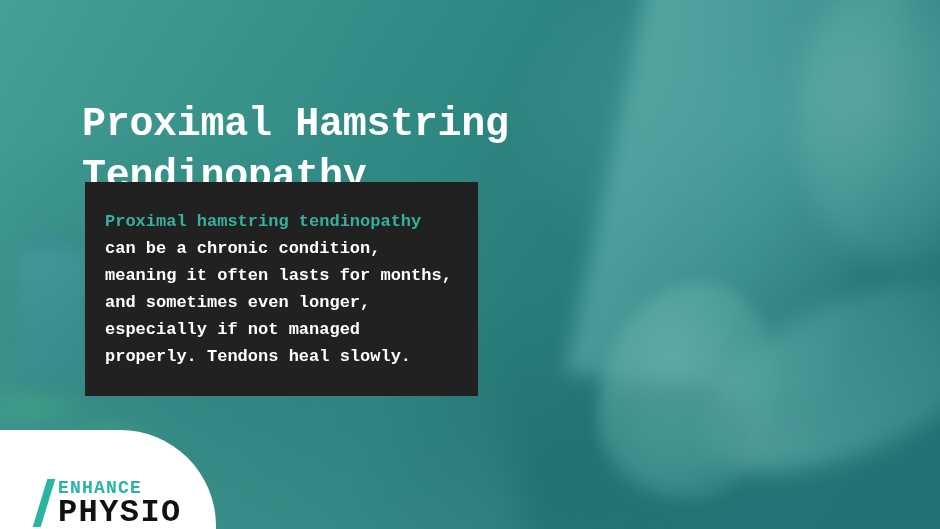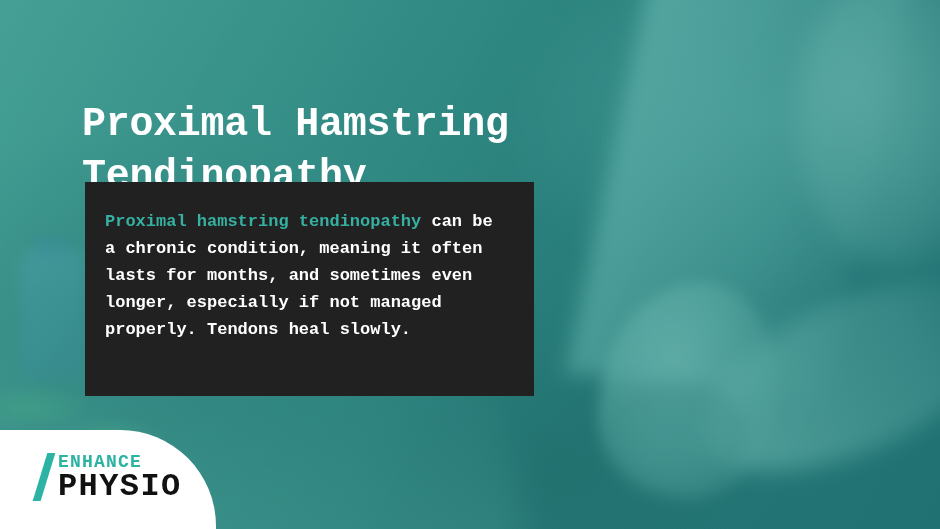--- a/index.html
+++ b/index.html
@@ -151,21 +151,21 @@
     line-height: 52px;
     font-weight: bold;
     letter-spacing: -0.3px;
   }
 
   
   .card {
     position: absolute;
     left: 85px;
     top: 182px;
-    width: 449px;
+    width: 393px;
     height: 214px;
     background: #212121;
     box-sizing: border-box;
     padding: 26px 24px 0 20px;
   }
   .card-text {
     margin: 0;
     color: #ffffff;
     font-size: 17px;
     line-height: 27px;
@@ -182,21 +182,21 @@
     top: 430px;
     width: 216px;
     height: 99px;
     background: #ffffff;
     border-top-right-radius: 96px;
     border-bottom-right-radius: 0;
   }
   .logo {
     position: absolute;
     left: 40px;
-    top: 451px;
+    top: 477px;
     width: 160px;
     height: 52px;
   }
   .logo-slash {
     position: absolute;
     left: 0;
     top: 2px;
     width: 8px;
     height: 48px;
     background: #2bb3a3;

